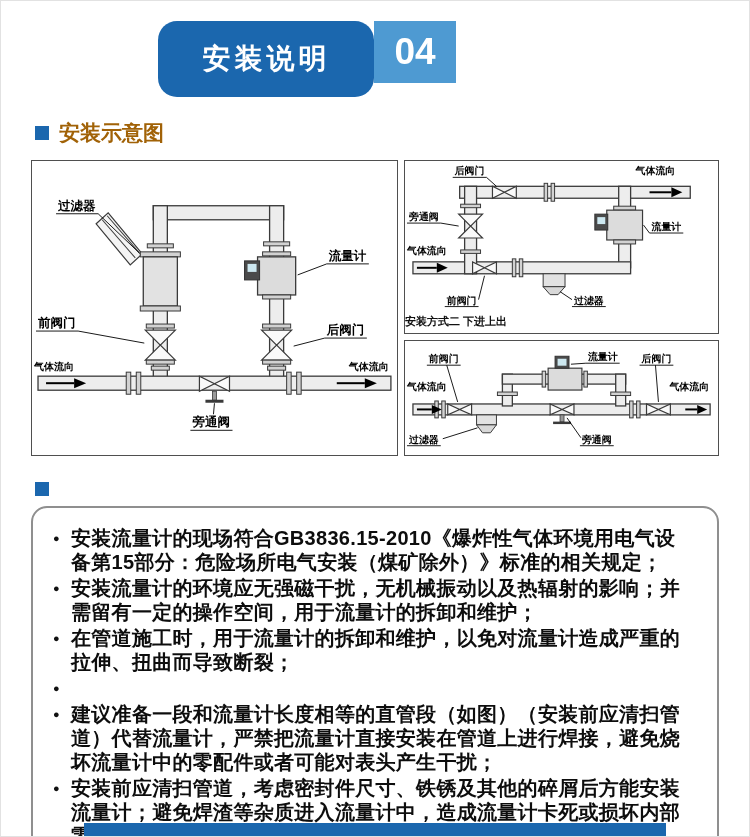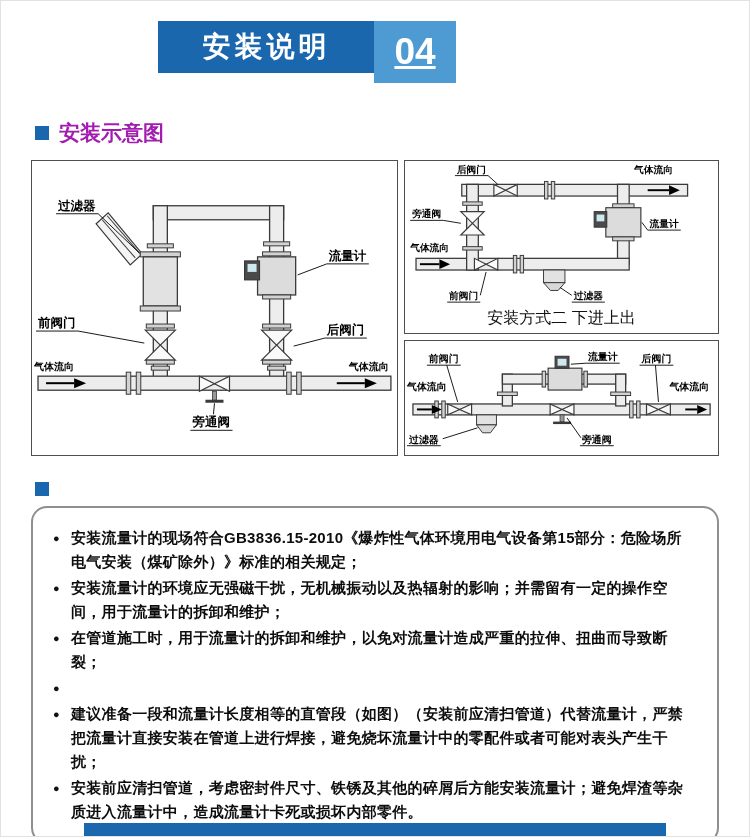--- a/index.html
+++ b/index.html
@@ -3,55 +3,55 @@
 <meta charset="utf-8">
 <style>
   html,body{margin:0;padding:0;background:#f3f3f3;}
   .page{position:relative;width:750px;height:837px;margin:0 auto;background:#fff;
         border:1px solid #e2e2e2;box-sizing:border-box;overflow:hidden;
         font-family:"Liberation Sans","DejaVu Sans",sans-serif;color:#111;}
 
   
   .banner{display:flex;justify-content:center;align-items:flex-start;
           margin-top:20px;position:relative;left:-68px;height:72px;}
-  .banner-main{background:#1b67ae;color:#fff;height:52px;padding:0 44px;
+  .banner-main{background:#1b67ae;color:#fff;height:52px;padding:12px 44px;
                display:flex;align-items:center;font-size:28px;font-weight:700;
-               letter-spacing:4px;}
+               letter-spacing:4px;border-radius:19px;}
   .banner-num{background:#4e9ad2;color:#fff;height:62px;padding:0 20px;
-              display:flex;align-items:center;font-size:37px;font-weight:700;text-decoration:underline;}
+              display:flex;align-items:center;font-size:37px;font-weight:700;}
 
   
   .sec-title{display:flex;align-items:center;gap:10px;margin:26px 0 0 34px;
-             font-size:21px;font-weight:800;color:#a21caf;}
+             font-size:21px;font-weight:800;color:#a16207;}
   .sq{width:14px;height:14px;background:#1b67ae;flex:none;}
 
   
   .diagram-wrap{display:flex;gap:6px;margin:13px 30px 0;}
   .panel{border:1.5px solid #4f4f4f;background:#fff;box-sizing:border-box;
          display:flex;flex-direction:column;justify-content:flex-end;}
   .panel-left{width:368px;height:296px;}
   .right-col{display:flex;flex-direction:column;gap:6px;width:316px;}
   .panel-m2{height:174px;}
   .panel-m3{height:116px;}
   .panel svg{display:block;width:100%;flex:1;}
-  .caption{text-align:center;font-size:16px;font-weight:400;padding:1px 0 4px;flex:none;}
+  .caption{text-align:left;font-size:11px;font-weight:700;padding:1px 0 4px;flex:none;}
   svg text{font-family:"Liberation Sans","DejaVu Sans",sans-serif;font-weight:700;fill:#000;}
   .lbl{font-size:12.5px;}
   .lbl-s{font-size:10px;}
   .lead{stroke:#000;stroke-width:0.9;}
   .pipe{fill:#ededed;stroke:#3a3a3a;stroke-width:1.3;}
   .flange{fill:#d2d2d2;stroke:#3a3a3a;stroke-width:1;}
   .valve{fill:#fafafa;stroke:#3a3a3a;stroke-width:1.2;}
 
   
   .notes-box{margin:10px 30px 0;border:2px solid #8f8f8f;border-radius:16px;
              padding:18px 24px 16px 20px;}
   .note-item{display:flex;align-items:flex-start;margin-bottom:2px;}
   .note-bullet{flex:none;width:18px;font-size:11px;line-height:24px;}
-  .note-text{font-size:15px;font-weight:700;line-height:24px;color:#0d0d0d;
+  .note-text{font-size:20px;font-weight:700;line-height:24px;color:#0d0d0d;
              letter-spacing:0.3px;}
 
   
   .bottom-bar{position:absolute;bottom:0;left:50%;transform:translateX(-50%);
               width:582px;height:13px;background:#1b67ae;}
 </style>
 </head>
 <body>
 
 <div class="page">

